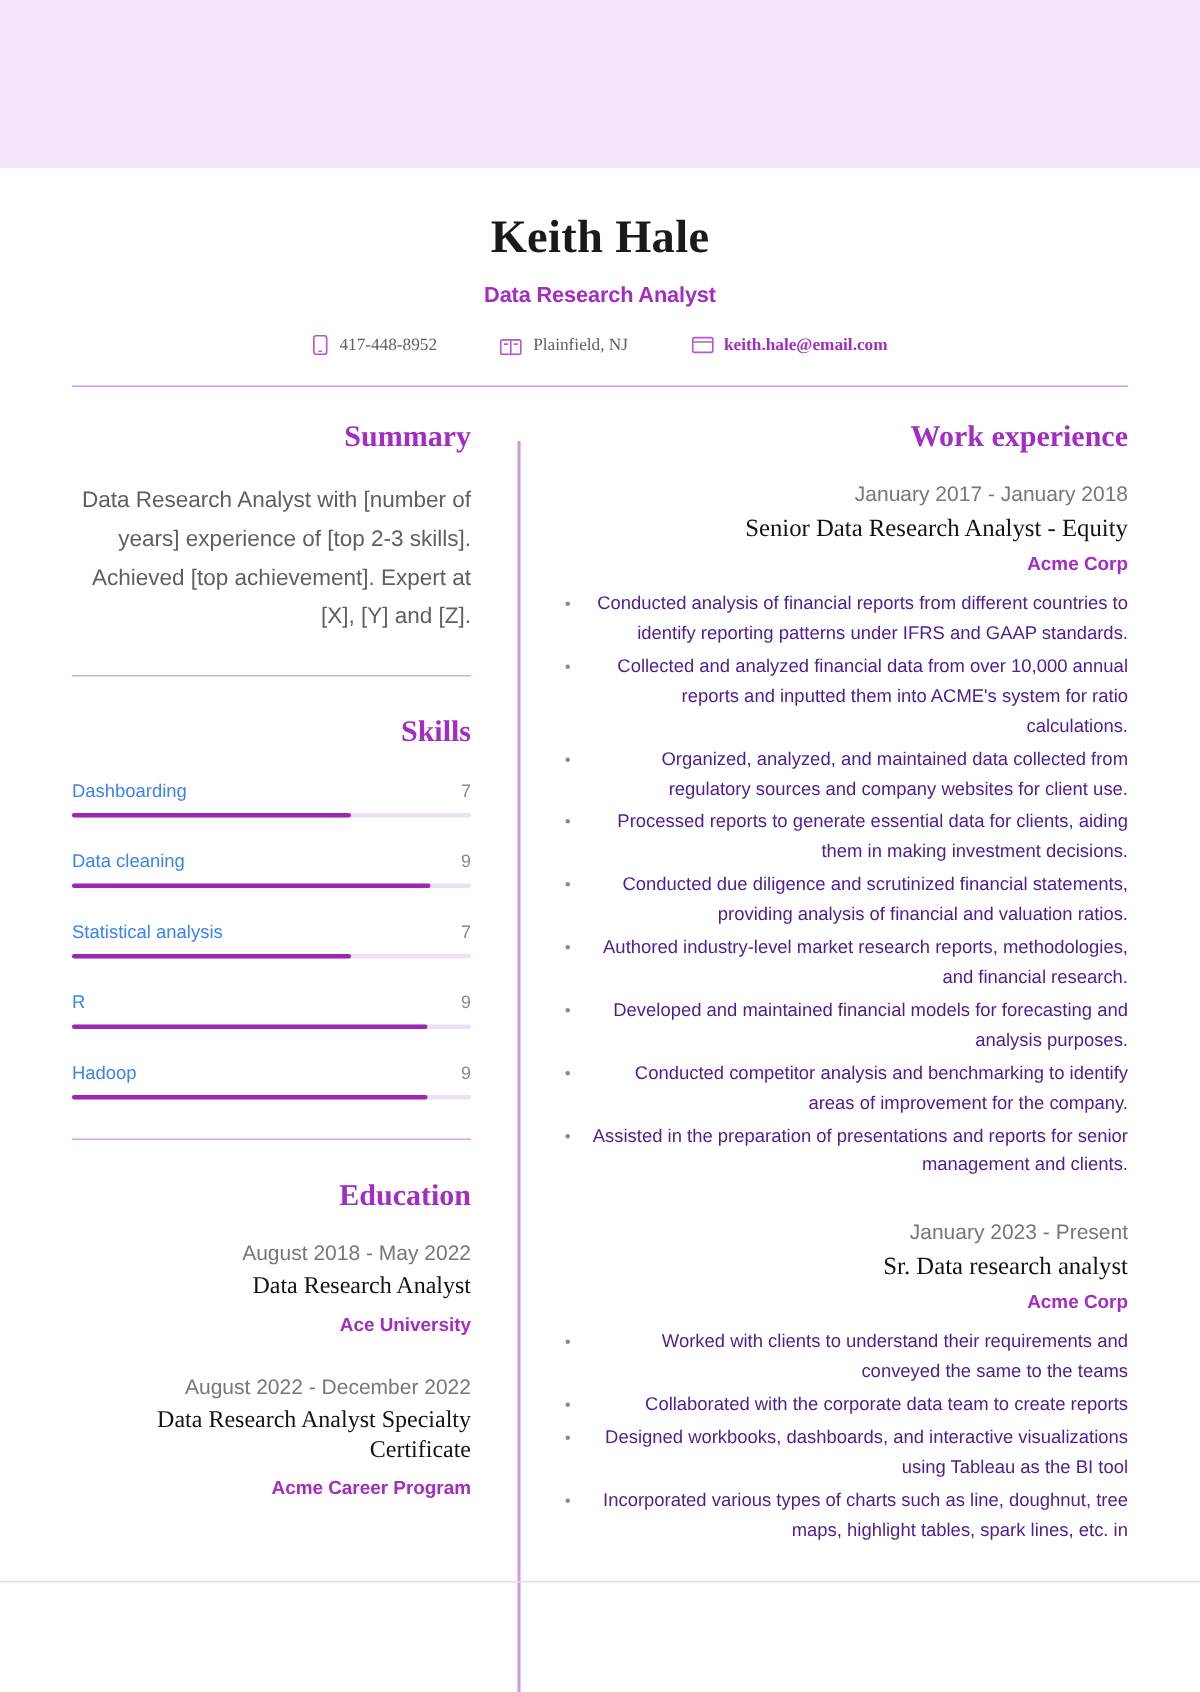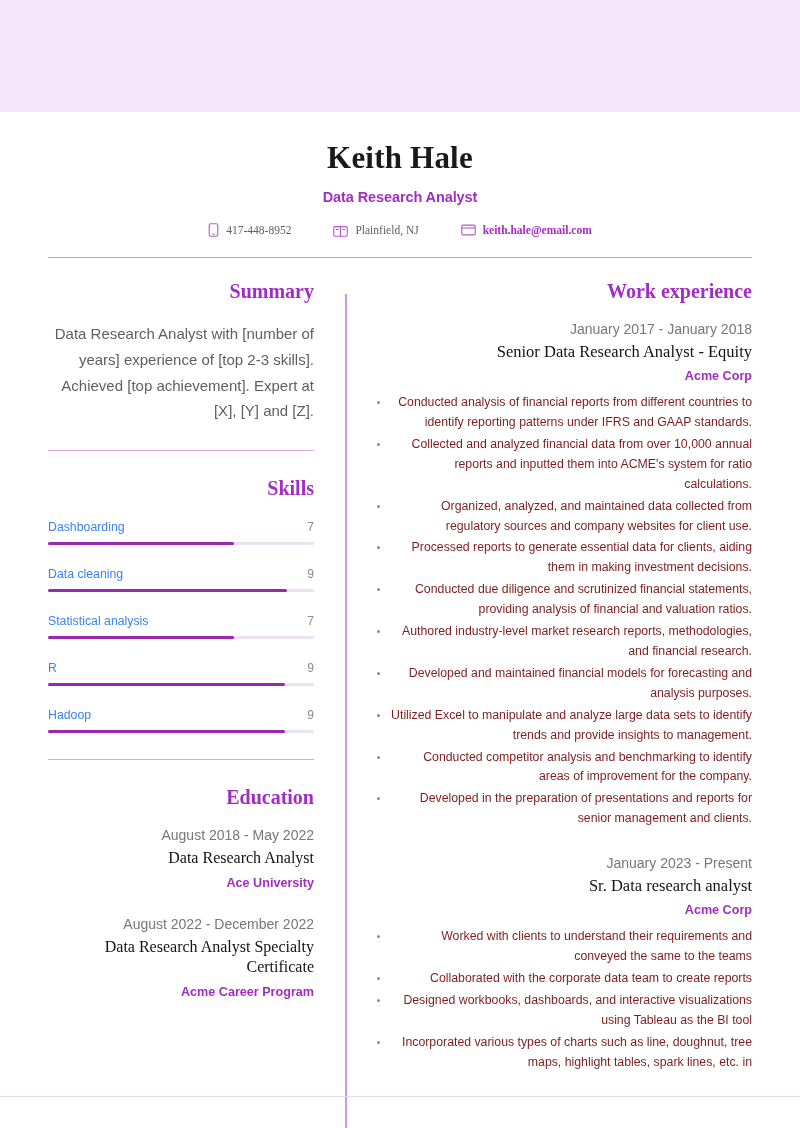--- a/index.html
+++ b/index.html
@@ -189,21 +189,21 @@
 
   .bullets {
     margin-top: 10px;
     list-style: none;
   }
   .bullets li {
     position: relative;
     padding-left: 18px;
     font-size: 12.3px;
     line-height: 1.62;
-    color: #7f1d1d;
+    color: #4c1d95;
     margin-bottom: 2px;
   }
   .bullets li::before {
     content: "";
     position: absolute;
     left: 4px;
     top: 8px;
     width: 3px;
     height: 3px;
     border-radius: 50%;
@@ -373,23 +373,22 @@
             <div class="entry-title">Senior Data Research Analyst - Equity</div>
             <div class="entry-org">Acme Corp</div>
             <ul class="bullets">
                 <li>Conducted analysis of financial reports from different countries to identify reporting patterns under IFRS and GAAP standards.</li>
                 <li>Collected and analyzed financial data from over 10,000 annual reports and inputted them into ACME's system for ratio calculations.</li>
                 <li>Organized, analyzed, and maintained data collected from regulatory sources and company websites for client use.</li>
                 <li>Processed reports to generate essential data for clients, aiding them in making investment decisions.</li>
                 <li>Conducted due diligence and scrutinized financial statements, providing analysis of financial and valuation ratios.</li>
                 <li>Authored industry-level market research reports, methodologies, and financial research.</li>
                 <li>Developed and maintained financial models for forecasting and analysis purposes.</li>
-                <li>Utilized Excel to manipulate and analyze large data sets to identify trends and provide insights to management.</li>
                 <li>Conducted competitor analysis and benchmarking to identify areas of improvement for the company.</li>
-                <li>Developed in the preparation of presentations and reports for senior management and clients.</li>
+                <li>Assisted in the preparation of presentations and reports for senior management and clients.</li>
               </ul>
           </div>
 
           <div class="job">
             <div class="entry-date">January 2023 - Present</div>
             <div class="entry-title">Sr. Data research analyst</div>
             <div class="entry-org">Acme Corp</div>
             <ul class="bullets">
                 <li>Worked with clients to understand their requirements and conveyed the same to the teams</li>
                 <li>Collaborated with the corporate data team to create reports</li>

